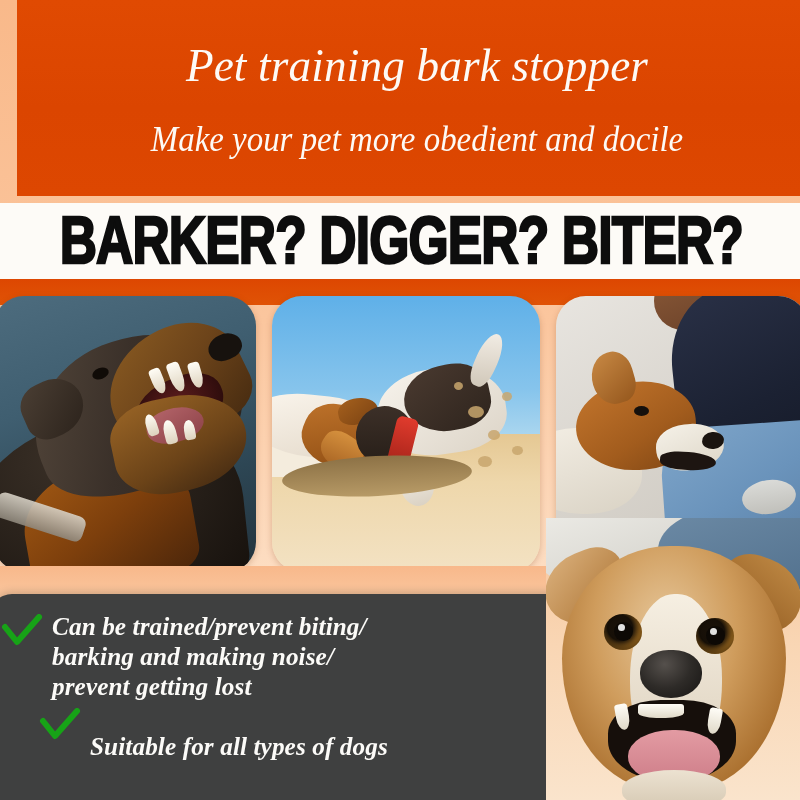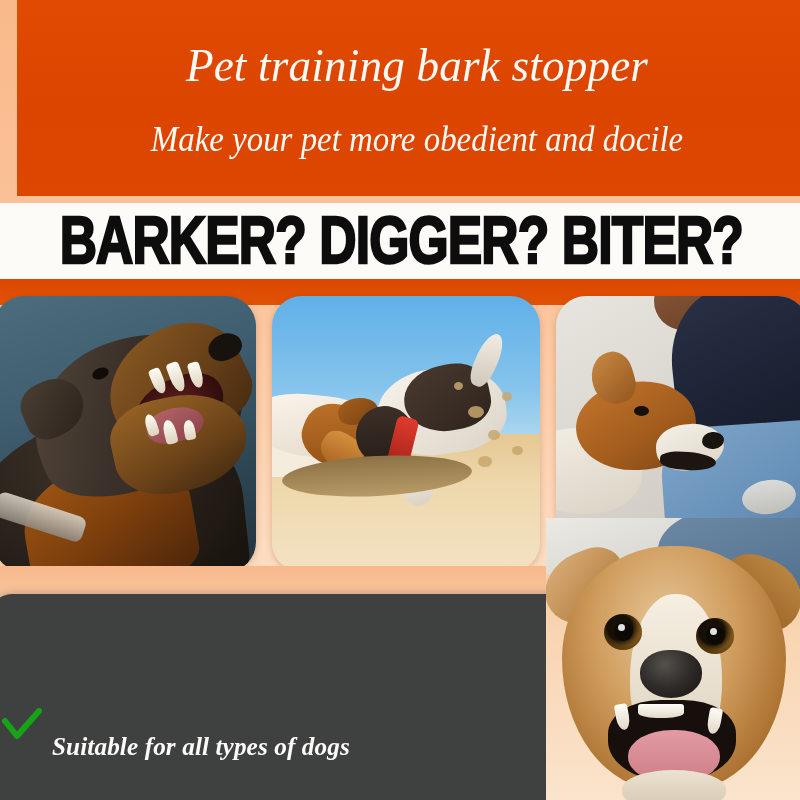--- a/index.html
+++ b/index.html
@@ -401,21 +401,21 @@
     background: #3f4040;
     border-radius: 22px;
     box-shadow: 0 -2px 8px rgba(0,0,0,.18);
   }
   .feature {
     position: absolute;
     display: flex;
     align-items: flex-start;
   }
   .f1 { left: 10px; top: 18px; }
-  .f2 { left: 10px; top: 112px; }
+  .f2 { left: 10px; top: 112px; padding-left: 38px; }
   .check {
     width: 44px;
     flex: none;
     margin-right: 8px;
     margin-top: 2px;
   }
   .check svg { display: block; }
   .feature-text {
     color: #fcfbf8;
     font-size: 26px;
@@ -618,20 +618,30 @@
         <div class="d3-dog2"></div>
       </div>
     </div>
 
   </div>
 
   <div class="peach-band"></div>
 
   <div class="panel">
 
+    <div class="feature f1">
+      <span class="check">
+        <svg width="44" height="34" viewBox="0 0 44 34">
+          <path d="M5 13 L17 28 L39 3" fill="none" stroke="#17a317" stroke-width="6" stroke-linecap="round" stroke-linejoin="round"></path>
+        </svg>
+      </span>
+      <span class="feature-text">Can be trained/prevent biting/
+barking and making noise/
+prevent getting lost</span>
+    </div>
 
     <div class="feature f2">
       <span class="check">
         <svg width="44" height="34" viewBox="0 0 44 34">
           <path d="M5 13 L17 28 L39 3" fill="none" stroke="#17a317" stroke-width="6" stroke-linecap="round" stroke-linejoin="round"></path>
         </svg>
       </span>
       <span class="feature-text">Suitable for all types of dogs</span>
     </div>
 

